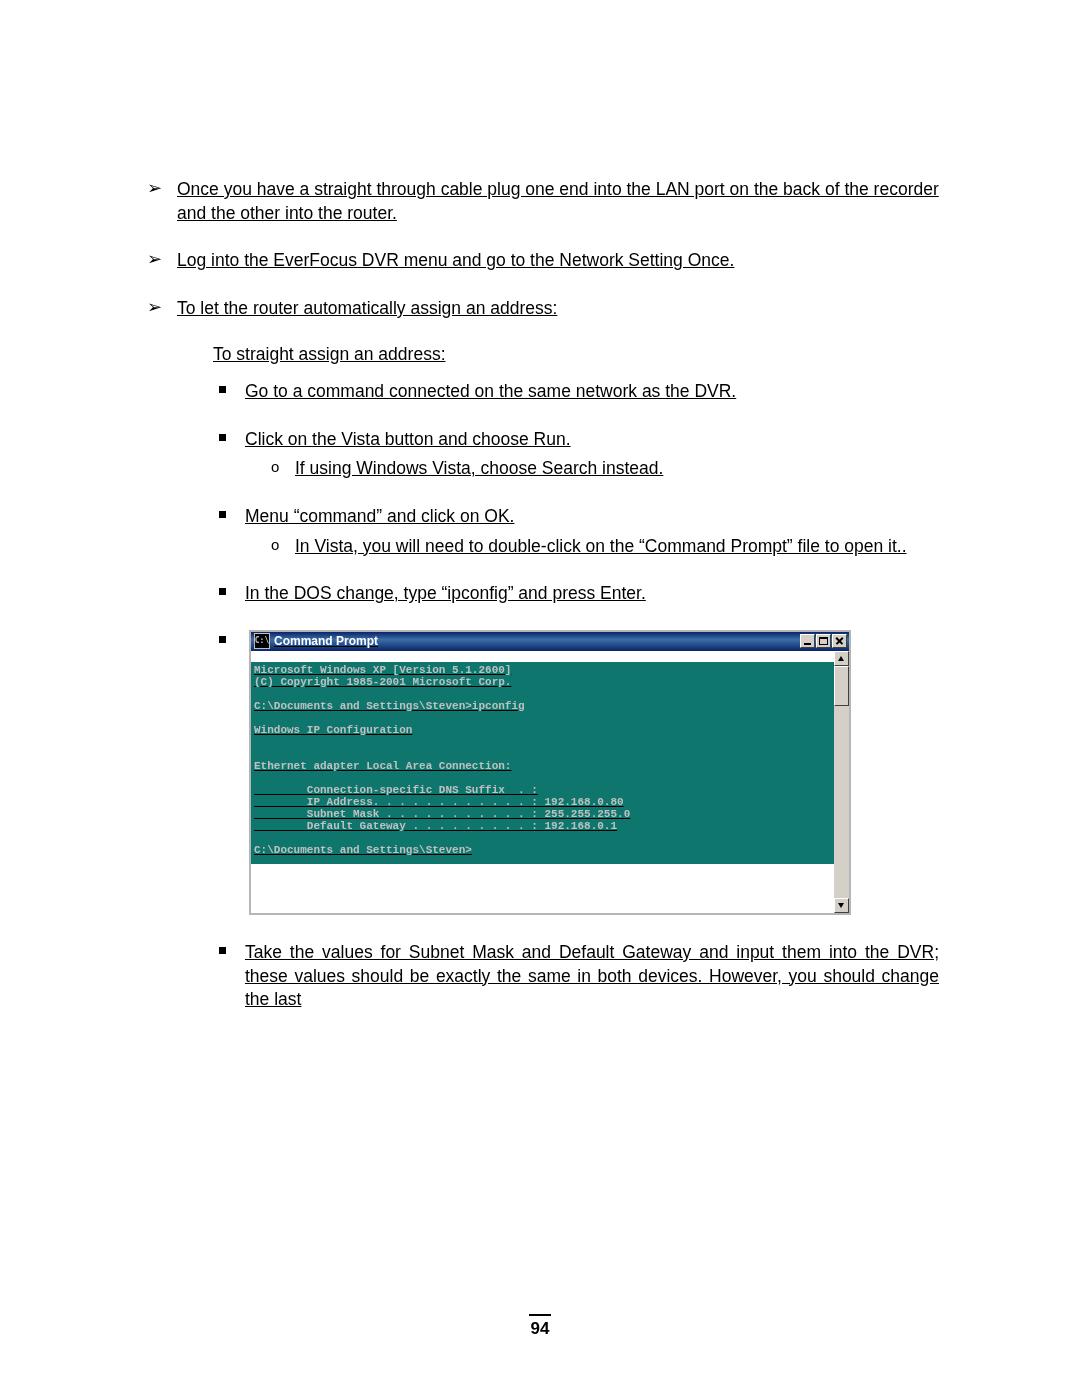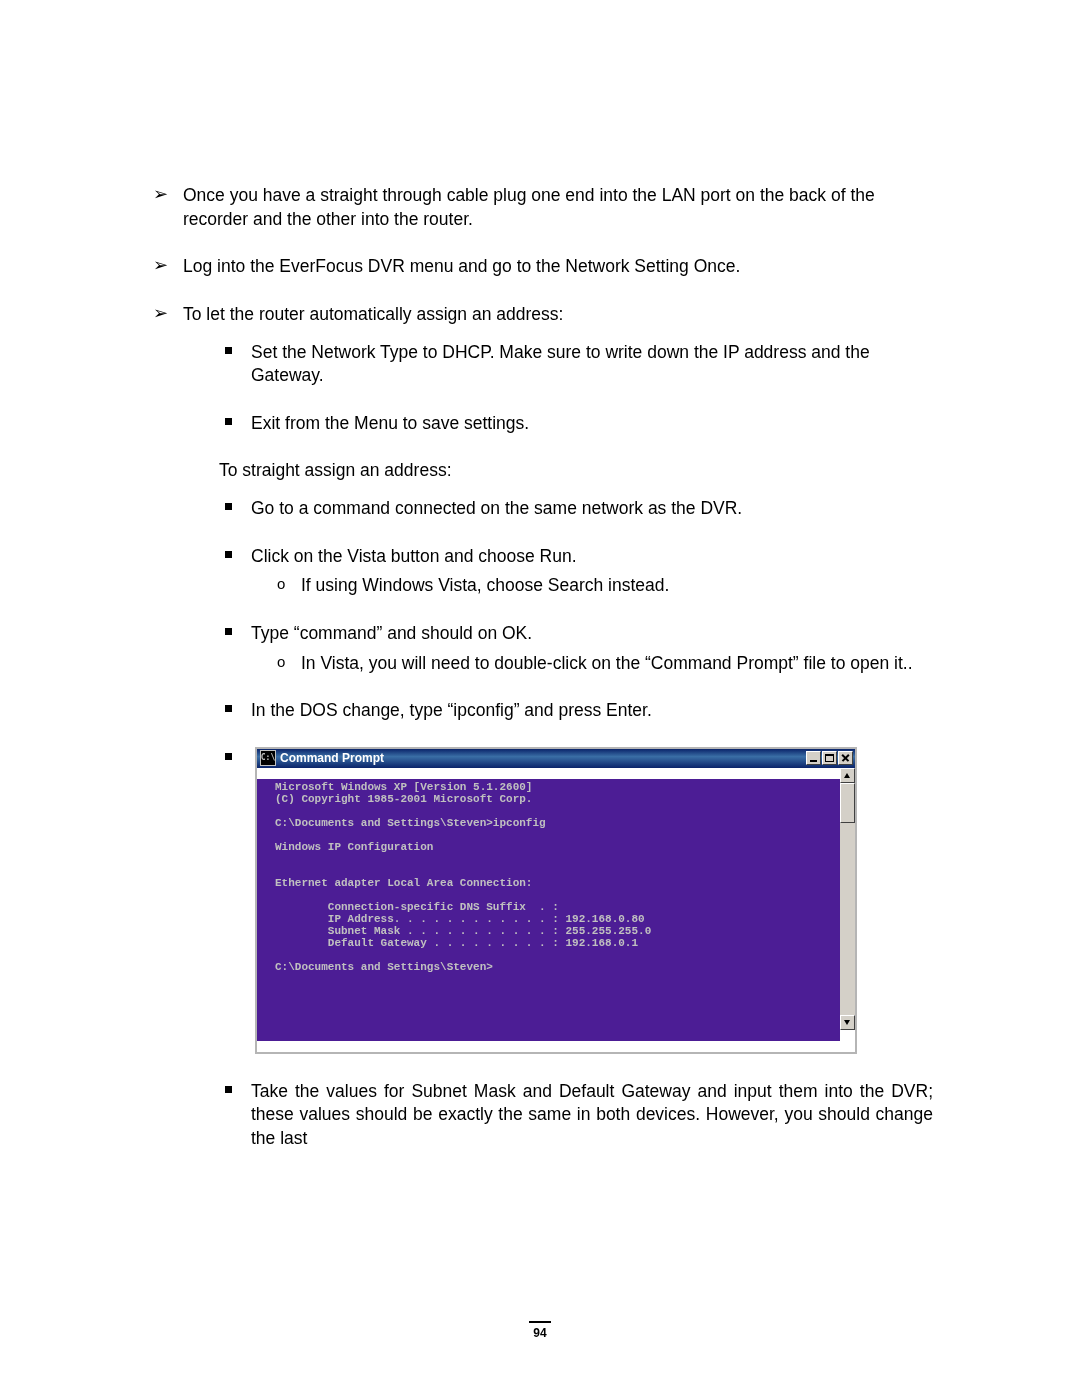--- a/index.html
+++ b/index.html
@@ -13,21 +13,21 @@
     color:#000;
     line-height:1.35;
   }
   .page{
     position:relative;
     width:1080px;
     height:1397px;
     box-sizing:border-box;
     padding:168px 131px 0 131px;
   }
-  .arrow-list{list-style:none;margin:16px;padding:0;}
+  .arrow-list{list-style:none;margin:10px;padding:0;text-decoration:underline;}
   .arrow-list>li{
     position:relative;
     padding:0 0 0 36px;
     margin:0 0 24px 0;
   }
   .arrow-list>li::before{
     content:"➢";
     position:absolute;
     left:6px;
     top:-2px;
@@ -111,27 +111,27 @@
     position:relative;
   }
   .win-btn.min::after{content:"";position:absolute;left:3px;bottom:2px;width:7px;height:2px;background:#000;}
   .win-btn.max::after{content:"";position:absolute;left:2px;top:2px;width:9px;height:8px;border:1px solid #000;border-top-width:2px;box-sizing:border-box;}
   .win-btn.close::before,.win-btn.close::after{content:"";position:absolute;left:2px;top:5px;width:9px;height:1.5px;background:#000;}
   .win-btn.close::before{transform:rotate(45deg);}
   .win-btn.close::after{transform:rotate(-45deg);}
 
   .cmd-body-wrap{display:flex;}
   .cmd-body{
-    background:#4c1d95;
+    background:#0f766e;
     color:#c0c0c0;
     font:bold 11px/12px "Courier New",monospace;
-    padding:2px 3px 2px 18px;
+    padding:2px 3px 2px 3px;
     white-space:pre;
     width:583px;
-    height:262px;
+    height:202px;
     box-sizing:border-box;
     overflow:hidden;
   }
   .cmd-scroll{
     width:15px;height:262px;
     background:#d4d0c8;
     display:flex;flex-direction:column;
     box-sizing:border-box;
   }
   .sb-btn{
@@ -152,21 +152,21 @@
     border:1px solid #fff;border-right-color:#404040;border-bottom-color:#404040;
     box-sizing:border-box;
   }
 
   .page-num{
     position:absolute;
     left:0;right:0;
     bottom:56px;
     text-align:center;
     font-weight:bold;
-    font-size:12px;
+    font-size:17px;
   }
   .page-num .bar{
     display:block;
     width:22px;height:2px;background:#000;
     margin:0 auto 2px auto;
   }
 </style>
 </head>
 <body>
 
@@ -175,47 +175,39 @@
   <ul class="arrow-list">
     <li>
       <span>Once you have a straight through cable plug one end into the LAN port on the back of the recorder and the other into the router.</span>
     </li>
     <li>
       <span>Log into the EverFocus DVR menu and go to the Network Setting Once.</span>
     </li>
     <li>
       <span>To let the router automatically assign an address:</span>
 
-      <ul class="square-list">
-        <li>
-          <span>Set the Network Type to DHCP. Make sure to write down the IP address and the Gateway.</span>
-        </li>
-        <li>
-          <span>Exit from the Menu to save settings.</span>
-        </li>
-      </ul>
 
       <div class="inner-para">
         <span>To straight assign an address:</span>
       </div>
 
       <ul class="square-list" style="margin-top:10px;">
         <li>
           <span>Go to a command connected on the same network as the DVR.</span>
         </li>
         <li>
           <span>Click on the Vista button and choose Run.</span>
           <ul class="circle-list">
             <li>
               <span>If using Windows Vista, choose Search instead.</span>
             </li>
           </ul>
         </li>
         <li>
-          <span>Type “command” and should on OK.</span>
+          <span>Menu “command” and click on OK.</span>
           <ul class="circle-list">
             <li>
               <span>In Vista, you will need to double-click on the “Command Prompt” file to open it..</span>
             </li>
           </ul>
         </li>
         <li>
           <span>In the DOS change, type “ipconfig” and press Enter.</span>
         </li>
         <li style="margin-bottom:14px;">

